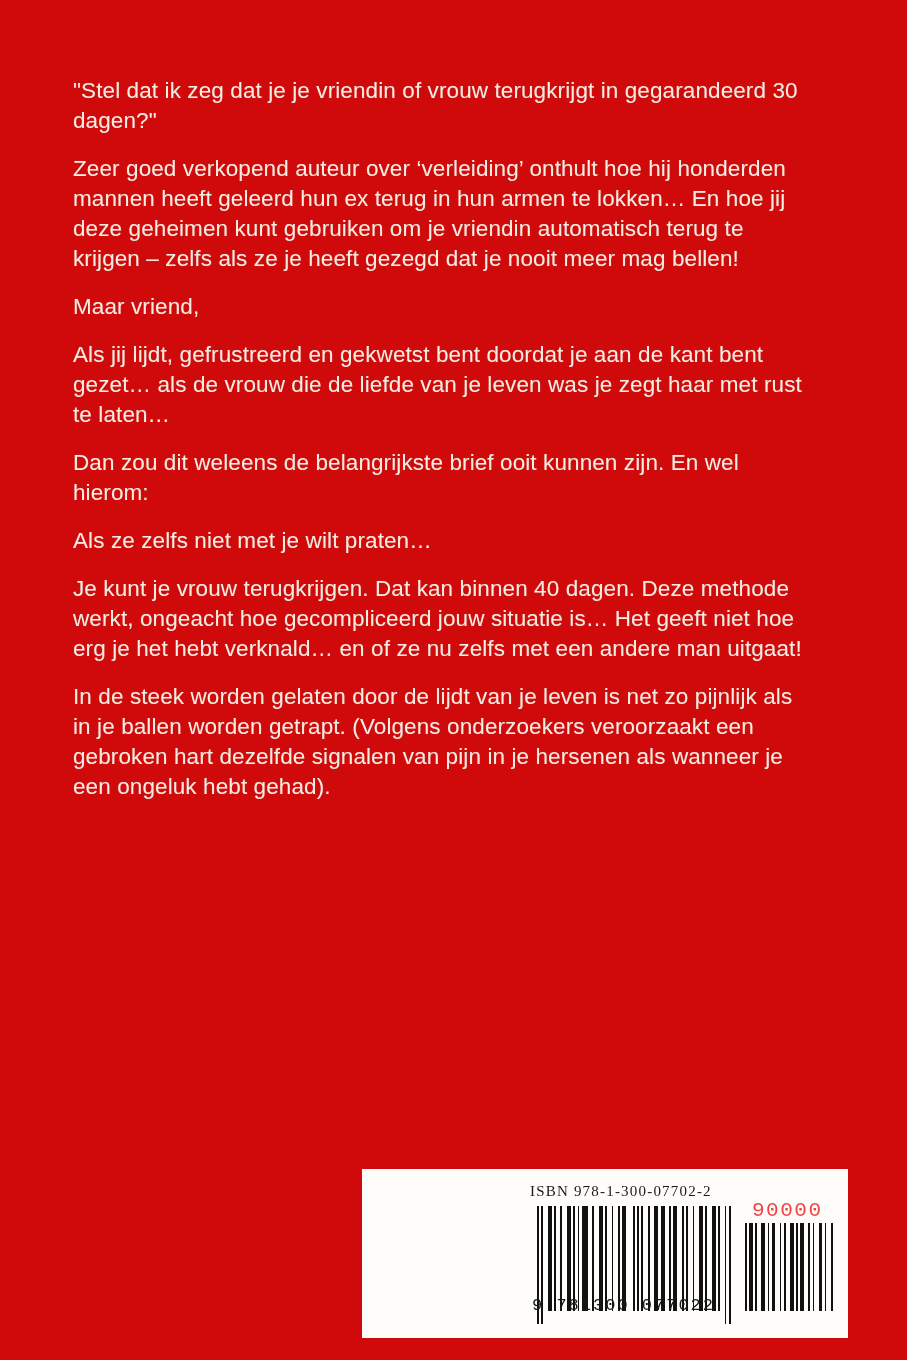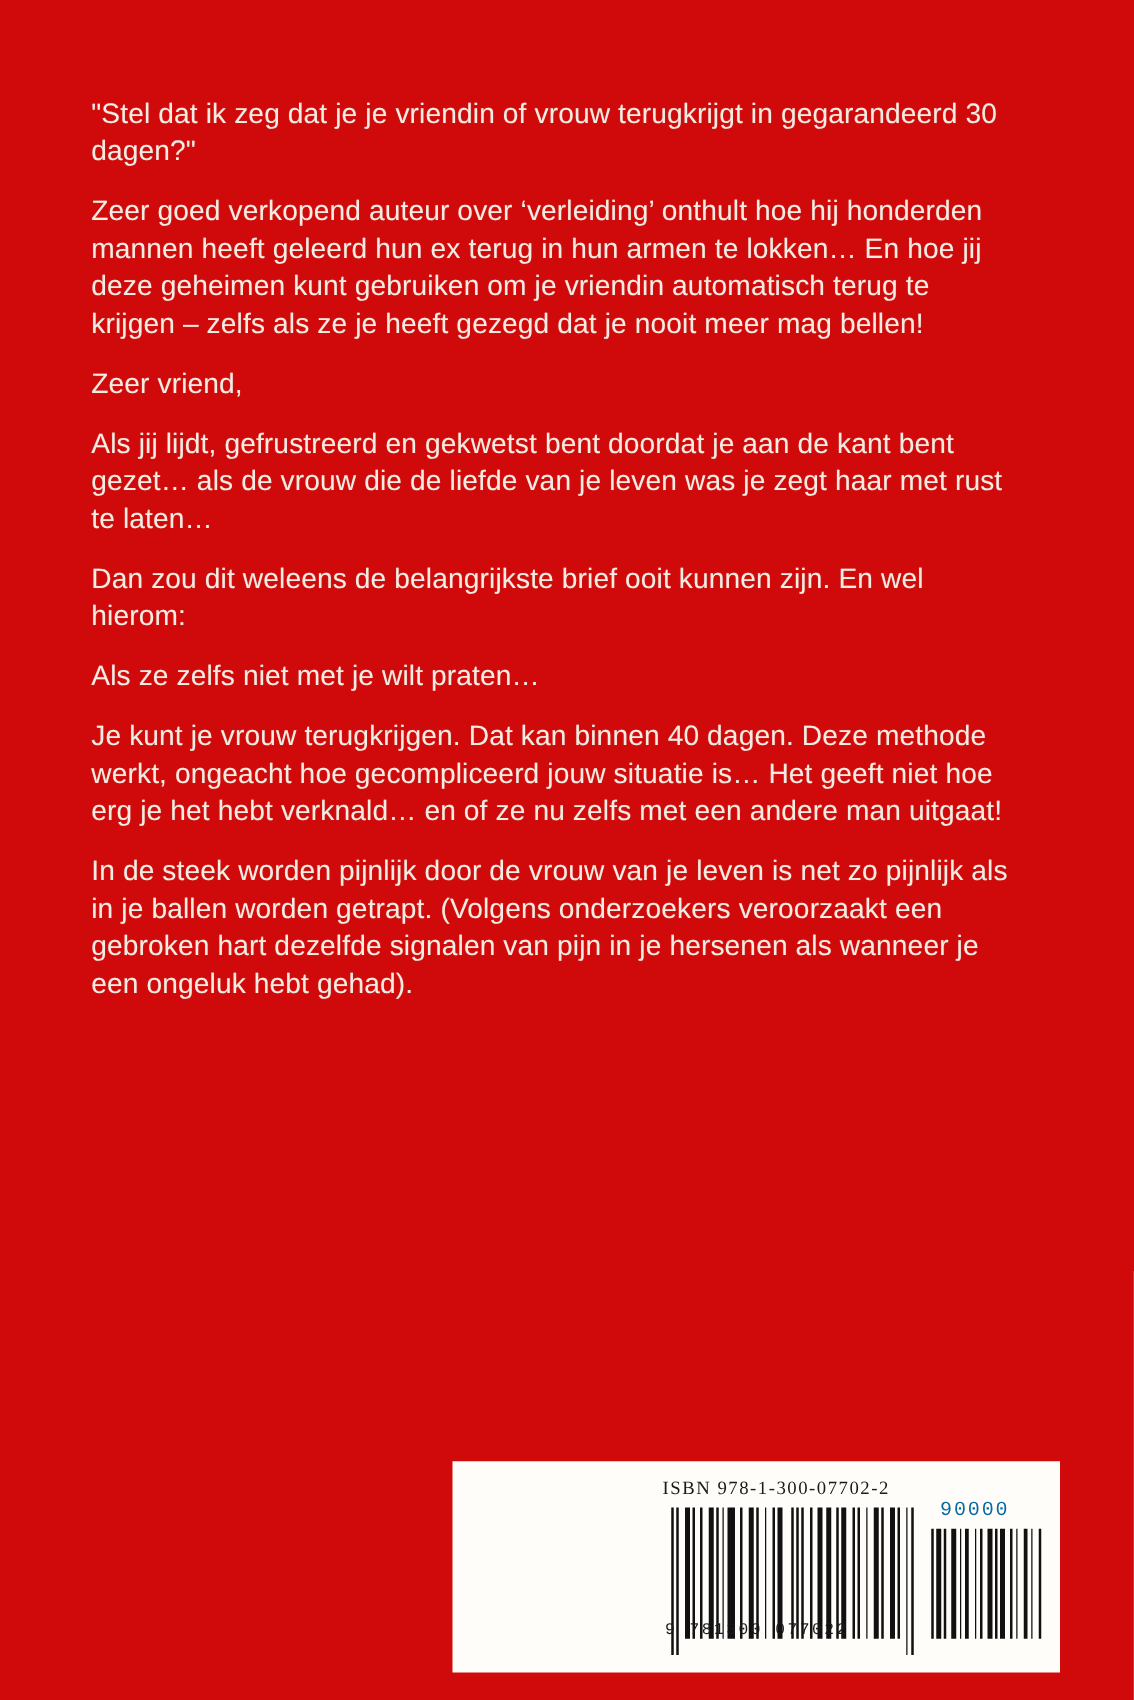--- a/index.html
+++ b/index.html
@@ -62,31 +62,31 @@
     font-size: 15px;
     letter-spacing: 1.2px;
     color: #1a1a1a;
     white-space: nowrap;
   }
   .supp-text {
     position: absolute;
     left: 390px;
     top: 30px;
     font-family: "Liberation Mono", "DejaVu Sans Mono", monospace;
-    font-size: 16px;
+    font-size: 21px;
     letter-spacing: 1.5px;
-    color: #0369a1;
+    color: #ef4444;
     white-space: nowrap;
   }
   .ean-digits {
     position: absolute;
     left: 170px;
     top: 127px;
     font-family: "Liberation Mono", "DejaVu Sans Mono", monospace;
-    font-size: 13px;
+    font-size: 17px;
     letter-spacing: 2.0px;
     color: #1a1a1a;
     white-space: nowrap;
   }
   .bars-main {
     position: absolute;
     left: 175px;
     top: 37px;
     width: 194px;
     height: 105px;
@@ -109,26 +109,26 @@
   }
 </style>
 </head>
 <body>
 
 <div class="cover">
 
   <div class="copy-block">
     <p class="para">"Stel dat ik zeg dat je je vriendin of vrouw terugkrijgt in gegarandeerd 30 dagen?"</p>
     <p class="para">Zeer goed verkopend auteur over ‘verleiding’ onthult hoe hij honderden mannen heeft geleerd hun ex terug in hun armen te lokken… En hoe jij deze geheimen kunt gebruiken om je vriendin automatisch terug te krijgen – zelfs als ze je heeft gezegd dat je nooit meer mag bellen!</p>
-    <p class="para">Zeer vriend,</p>
+    <p class="para">Maar vriend,</p>
     <p class="para">Als jij lijdt, gefrustreerd en gekwetst bent doordat je aan de kant bent gezet… als de vrouw die de liefde van je leven was je zegt haar met rust te laten…</p>
     <p class="para">Dan zou dit weleens de belangrijkste brief ooit kunnen zijn. En wel hierom:</p>
     <p class="para">Als ze zelfs niet met je wilt praten…</p>
     <p class="para">Je kunt je vrouw terugkrijgen. Dat kan binnen 40 dagen. Deze methode werkt, ongeacht hoe gecompliceerd jouw situatie is… Het geeft niet hoe erg je het hebt verknald… en of ze nu zelfs met een andere man uitgaat!</p>
-    <p class="para">In de steek worden pijnlijk door de vrouw van je leven is net zo pijnlijk als in je ballen worden getrapt. (Volgens onderzoekers veroorzaakt een gebroken hart dezelfde signalen van pijn in je hersenen als wanneer je een ongeluk hebt gehad).</p>
+    <p class="para">In de steek worden gelaten door de lijdt van je leven is net zo pijnlijk als in je ballen worden getrapt. (Volgens onderzoekers veroorzaakt een gebroken hart dezelfde signalen van pijn in je hersenen als wanneer je een ongeluk hebt gehad).</p>
   </div>
 
   <div class="barcode-panel">
     <div class="barcode-inner">
       <div class="isbn-text">ISBN 978-1-300-07702-2</div>
       <div class="supp-text">90000</div>
       <div class="bars-main">
           <div class="bar guard" style="left: 0px; width: 1.73187px; background: rgb(17, 17, 17);"></div>
           <div class="bar guard" style="left: 4.26374px; width: 1.73187px; background: rgb(17, 17, 17);"></div>
           <div class="bar" style="left: 10.6593px; width: 3.86374px; background: rgb(17, 17, 17);"></div>

